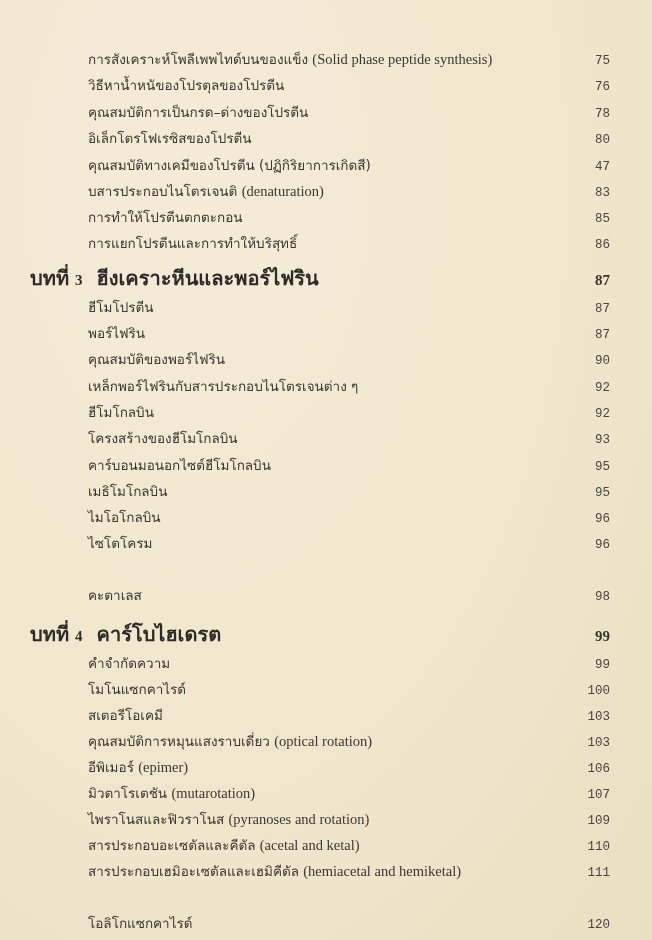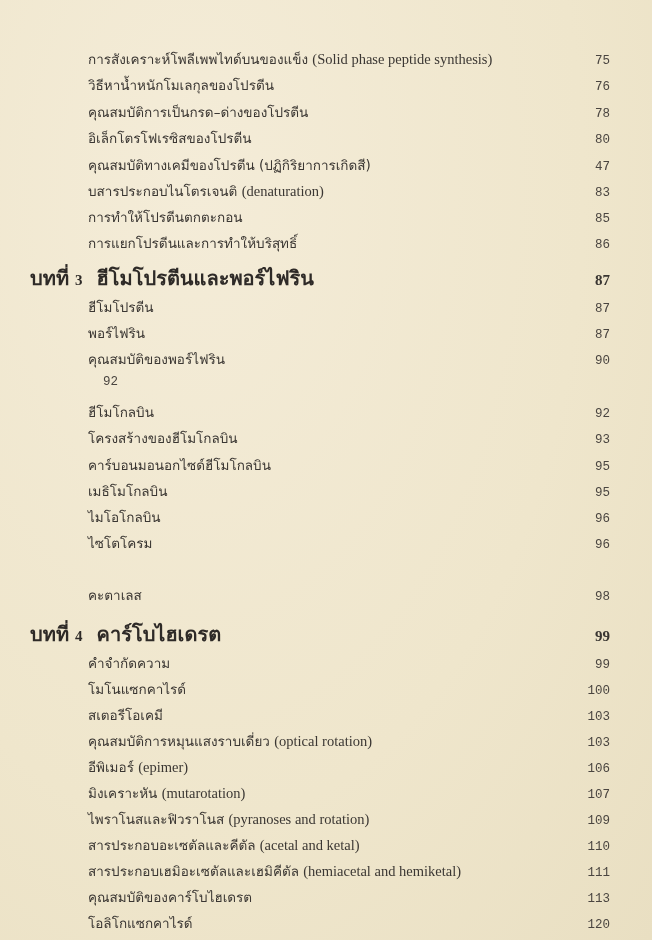--- a/index.html
+++ b/index.html
@@ -41,21 +41,21 @@
 </head>
 <body>
 
 <div class="page">
 
   <div class="row" style="top:48px">
       <span class="title"><span>การสังเคราะห์โพลีเพพไทด์บนของแข็ง</span> <span class="en">(Solid phase peptide synthesis)</span></span>
       <span class="page-num">75</span>
     </div>
   <div class="row" style="top:74px">
-      <span class="title"><span>วิธีหาน้ำหนักโมเลกุลของโปรตีน</span></span>
+      <span class="title"><span>วิธีหาน้ำหนัของโปรตุลของโปรตีน</span></span>
       <span class="page-num">76</span>
     </div>
   <div class="row" style="top:101px">
       <span class="title"><span>คุณสมบัติการเป็นกรด–ด่างของโปรตีน</span></span>
       <span class="page-num">78</span>
     </div>
   <div class="row" style="top:127px">
       <span class="title"><span>อิเล็กโตรโฟเรซิสของโปรตีน</span></span>
       <span class="page-num">80</span>
     </div>
@@ -70,36 +70,37 @@
   <div class="row" style="top:206px">
       <span class="title"><span>การทำให้โปรตีนตกตะกอน</span></span>
       <span class="page-num">85</span>
     </div>
   <div class="row" style="top:232px">
       <span class="title"><span>การแยกโปรตีนและการทำให้บริสุทธิ์</span></span>
       <span class="page-num">86</span>
     </div>
 
   <div class="row chapter" style="top:262px">
-      <span class="ch-label"><span>บทที่</span><span class="num">3</span><span>ฮีโมโปรตีนและพอร์ไฟริน</span></span>
+      <span class="ch-label"><span>บทที่</span><span class="num">3</span><span>ฮีงเคราะหีนและพอร์ไฟริน</span></span>
       <span class="page-num">87</span>
     </div>
   <div class="row" style="top:296px">
       <span class="title">ฮีโมโปรตีน</span>
       <span class="page-num">87</span>
     </div>
   <div class="row" style="top:322px">
       <span class="title">พอร์ไฟริน</span>
       <span class="page-num">87</span>
     </div>
   <div class="row" style="top:348px">
       <span class="title">คุณสมบัติของพอร์ไฟริน</span>
       <span class="page-num">90</span>
     </div>
   <div class="row" style="top:375px">
+      <span class="title">เหล็กพอร์ไฟรินกับสารประกอบไนโตรเจนต่าง ๆ</span>
       <span class="page-num">92</span>
     </div>
   <div class="row" style="top:401px">
       <span class="title">ฮีโมโกลบิน</span>
       <span class="page-num">92</span>
     </div>
   <div class="row" style="top:427px">
       <span class="title">โครงสร้างของฮีโมโกลบิน</span>
       <span class="page-num">93</span>
     </div>
@@ -142,37 +143,33 @@
     </div>
   <div class="row" style="top:730px">
       <span class="title"><span>คุณสมบัติการหมุนแสงราบเดี่ยว</span> <span class="en">(optical rotation)</span></span>
       <span class="page-num">103</span>
     </div>
   <div class="row" style="top:756px">
       <span class="title"><span>อีพิเมอร์</span> <span class="en">(epimer)</span></span>
       <span class="page-num">106</span>
     </div>
   <div class="row" style="top:782px">
-      <span class="title"><span>มิงเคราะหัน</span> <span class="en">(mutarotation)</span></span>
+      <span class="title"><span>มิวตาโรเตชัน</span> <span class="en">(mutarotation)</span></span>
       <span class="page-num">107</span>
     </div>
   <div class="row" style="top:808px">
       <span class="title"><span>ไพราโนสและฟิวราโนส</span> <span class="en">(pyranoses and rotation)</span></span>
       <span class="page-num">109</span>
     </div>
   <div class="row" style="top:834px">
       <span class="title"><span>สารประกอบอะเซตัลและคีตัล</span> <span class="en">(acetal and ketal)</span></span>
       <span class="page-num">110</span>
     </div>
   <div class="row" style="top:860px">
       <span class="title"><span>สารประกอบเฮมิอะเซตัลและเฮมิคีตัล</span> <span class="en">(hemiacetal and hemiketal)</span></span>
       <span class="page-num">111</span>
     </div>
-  <div class="row" style="top:886px">
-      <span class="title">คุณสมบัติของคาร์โบไฮเดรต</span>
-      <span class="page-num">113</span>
-    </div>
   <div class="row" style="top:912px">
       <span class="title">โอลิโกแซกคาไรด์</span>
       <span class="page-num">120</span>
     </div>
 
 </div>
 
 </body></html>

